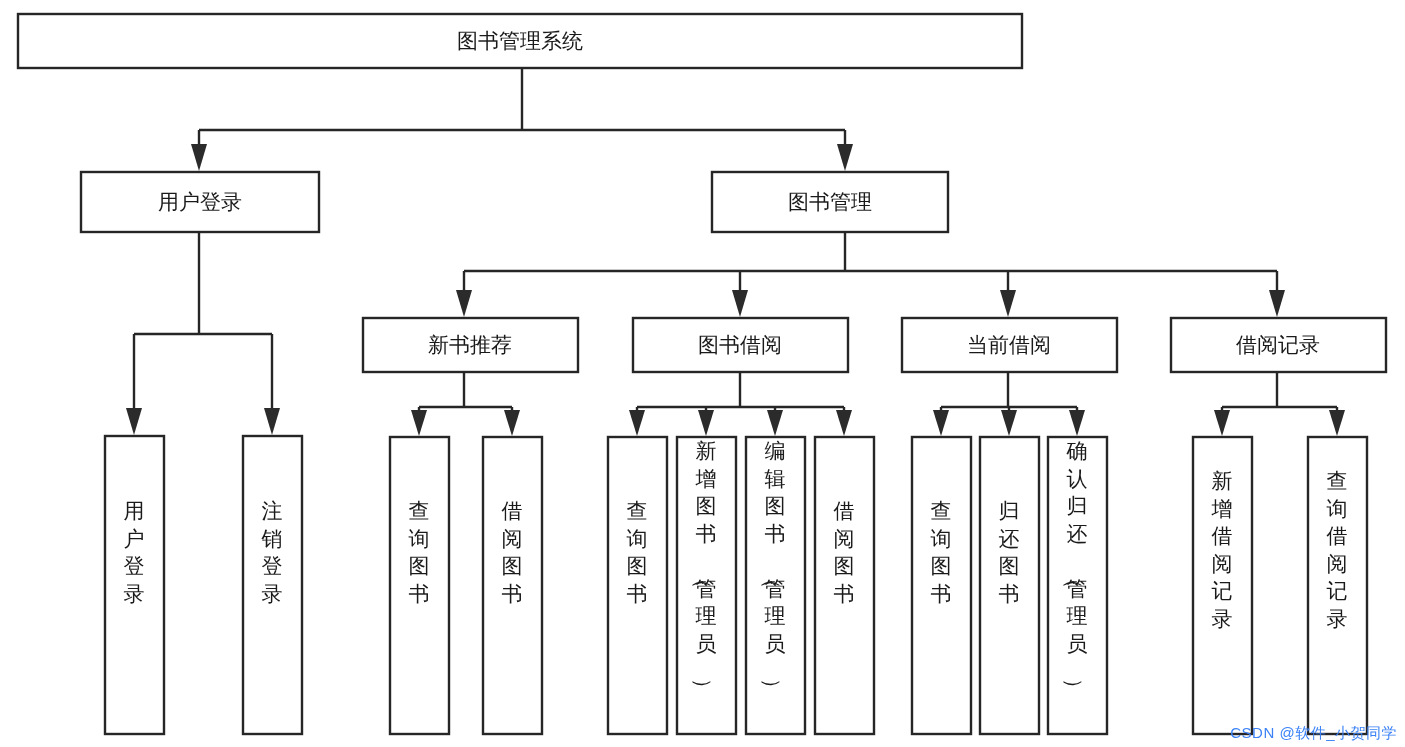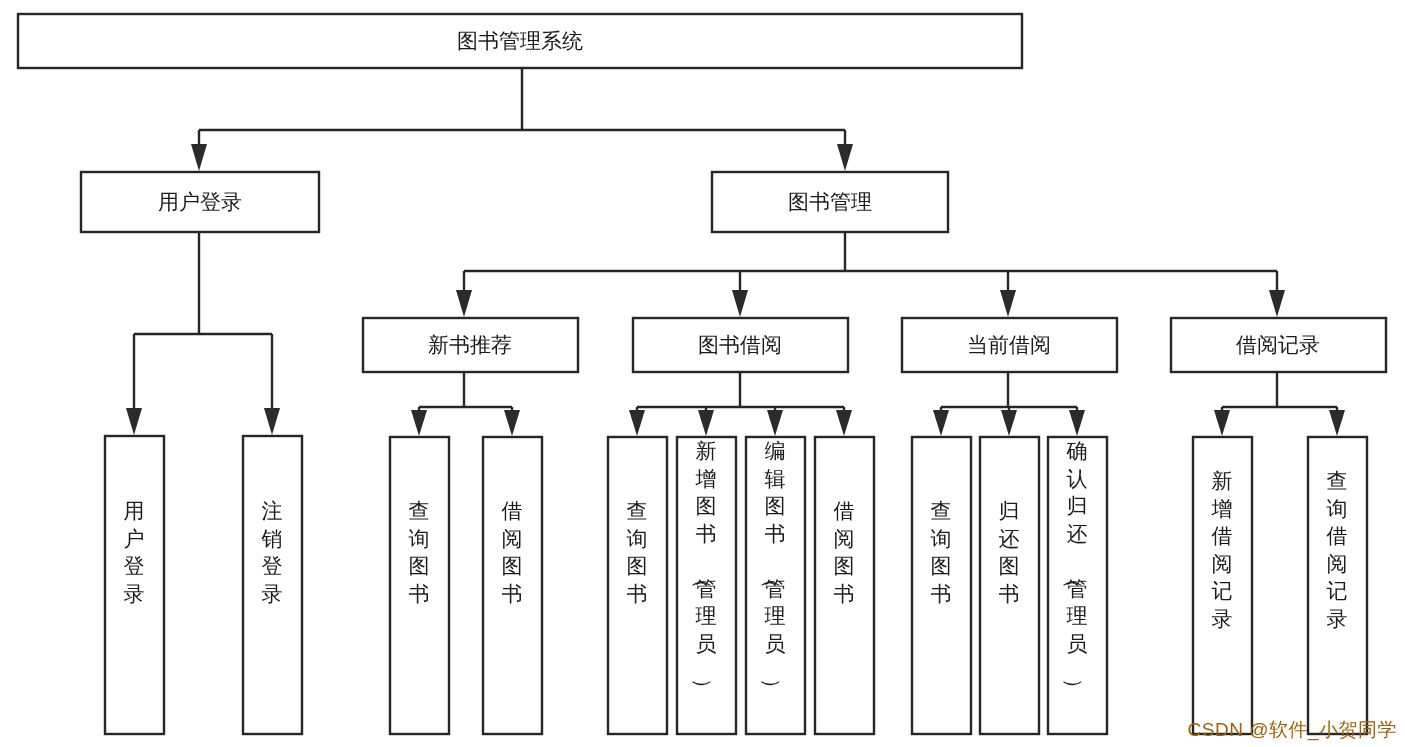--- a/index.html
+++ b/index.html
@@ -56,22 +56,22 @@
   }
   .arrow-head {
     fill: #2b2b2b;
     stroke: none;
   }
   #watermark {
     position: absolute;
     right: 8px;
     bottom: 4px;
     font-family: "Liberation Sans", "DejaVu Sans", sans-serif;
-    font-size: 19px;
-    color: #a16207;
+    font-size: 15px;
+    color: #3b82f6;
     letter-spacing: 0.5px;
     user-select: none;
     pointer-events: none;
     white-space: nowrap;
   }
 </style>
 </head>
 <body>
 
 <div id="diagram-root">

